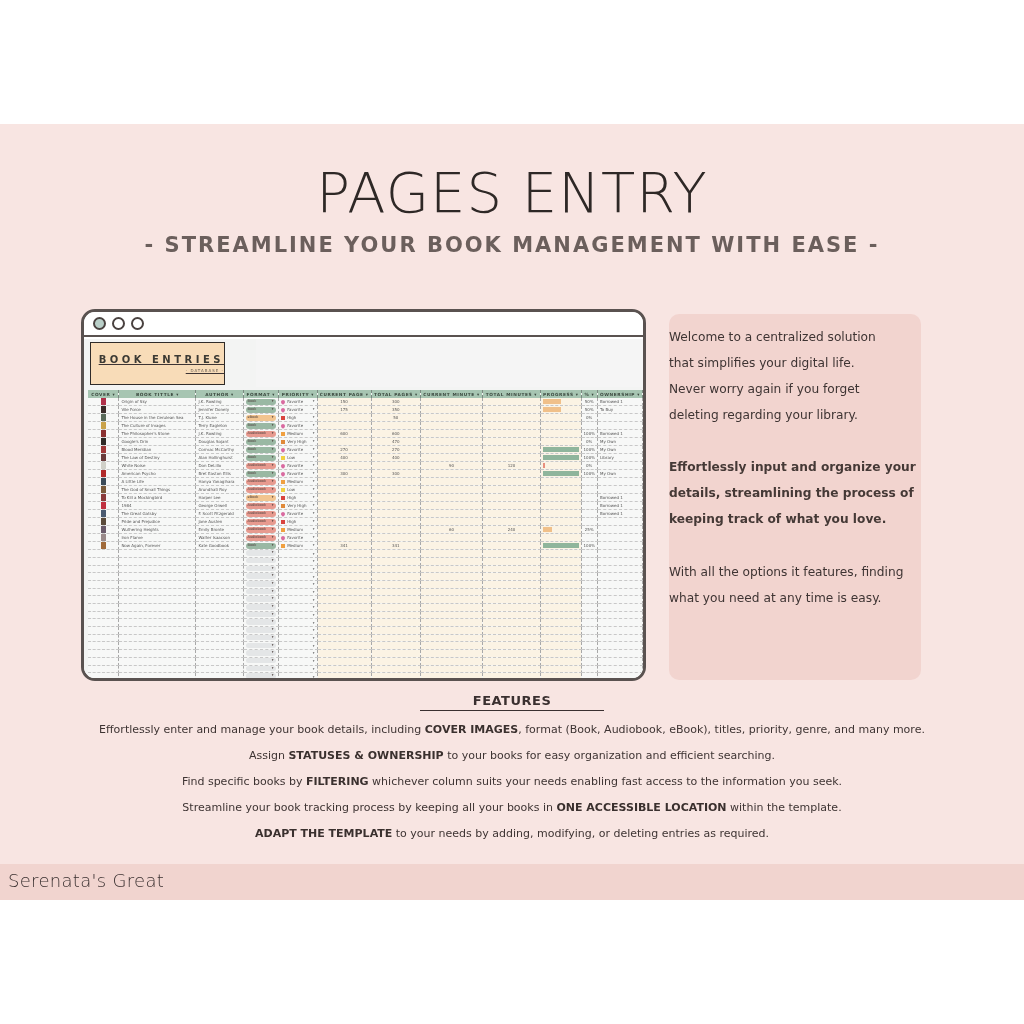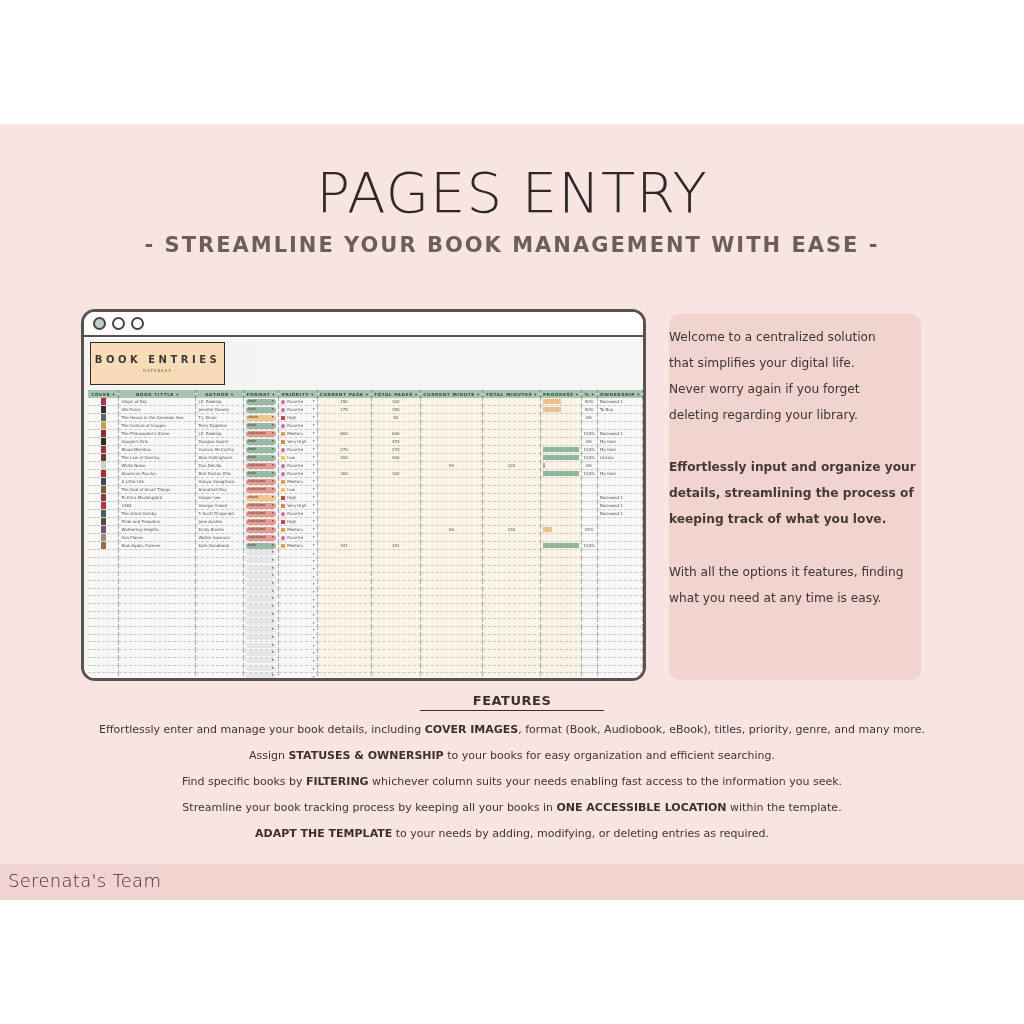--- a/index.html
+++ b/index.html
@@ -15,21 +15,21 @@
 
   
   .window { position: absolute; left: 81px; top: 309px; width: 565px; height: 372px; background: #ffffff; border: 3px solid #5a5250; border-radius: 14px; overflow: hidden; }
   .titlebar { height: 25px; border-bottom: 2px solid #5a5250; position: relative; background: #fff; }
   .dot { position: absolute; top: 5px; width: 13px; height: 13px; border-radius: 50%; border: 2px solid #4a4240; background: #fff; }
   .dot.d1 { left: 9px; background: #b9cfc8; }
   .dot.d2 { left: 28px; }
   .dot.d3 { left: 47px; }
 
   .sheet { position: absolute; left: 0; top: 27px; width: 559px; height: 340px; background: #f3f4f3; overflow: hidden; }
-  .banner { position: absolute; left: 6px; top: 3px; width: 135px; height: 43px; background: #f8dcb8; border: 1.5px solid #2f2b29; text-align: center; }
+  .banner { position: absolute; left: 6px; top: 3px; width: 135px; height: 43px; background: #f8dcb8; border: 1.5px solid #2f2b29; text-align: right; text-decoration: underline; }
   .banner-title { font-size: 10px; font-weight: bold; letter-spacing: 3.5px; color: #3c3a34; margin-top: 11px; }
   .banner-sub { font-size: 4px; letter-spacing: 1px; color: #6a5f54; margin-top: 3px; }
   .banner-right { position: absolute; left: 172px; top: 0; width: 387px; height: 48px; background: #f5f5f5; }
 
   table.grid { position: absolute; left: 4px; top: 51px; border-collapse: collapse; table-layout: fixed; }
   table.grid th { background: #a7c5b2; color: #3c4a40; font-size: 4.3px; font-weight: bold; letter-spacing: 0.6px; height: 8px; border-right: 1px dashed #7a8a80; text-align: center; white-space: nowrap; overflow: hidden; padding: 0 2px; }
   table.grid td { height: 7.7px; font-size: 4px; color: #555; border-bottom: 1px dashed #c8c8c8; border-right: 1px dashed #a8a8a8; white-space: nowrap; overflow: hidden; padding: 0 2px; background: #f7f8f7; }
   table.grid td.warm { background: #fbf3e4; }
   table.grid td.num { text-align: center; }
   .cover { display: block; width: 5px; height: 7px; margin: 0 auto; }
@@ -716,13 +716,13 @@
 <div class="feat-title">FEATURES</div>
 <ul class="feat-list" id="feat-list">
     <li><span>Effortlessly enter and manage your book details, including </span><b>COVER IMAGES</b><span>, format (Book, Audiobook, eBook), titles, priority, genre, and many more.</span></li>
     <li><span>Assign </span><b>STATUSES &amp; OWNERSHIP</b><span> to your books for easy organization and efficient searching.</span></li>
     <li><span>Find specific books by </span><b>FILTERING</b><span> whichever column suits your needs enabling fast access to the information you seek.</span></li>
     <li><span>Streamline your book tracking process by keeping all your books in </span><b>ONE ACCESSIBLE LOCATION</b><span> within the template.</span></li>
     <li><span></span><b>ADAPT THE TEMPLATE</b><span> to your needs by adding, modifying, or deleting entries as required.</span></li>
   </ul>
 
 <div class="footer-bar"></div>
-<div class="footer-text">Serenata's Team</div>
+<div class="footer-text">Serenata's Great</div>
 
 </body></html>

